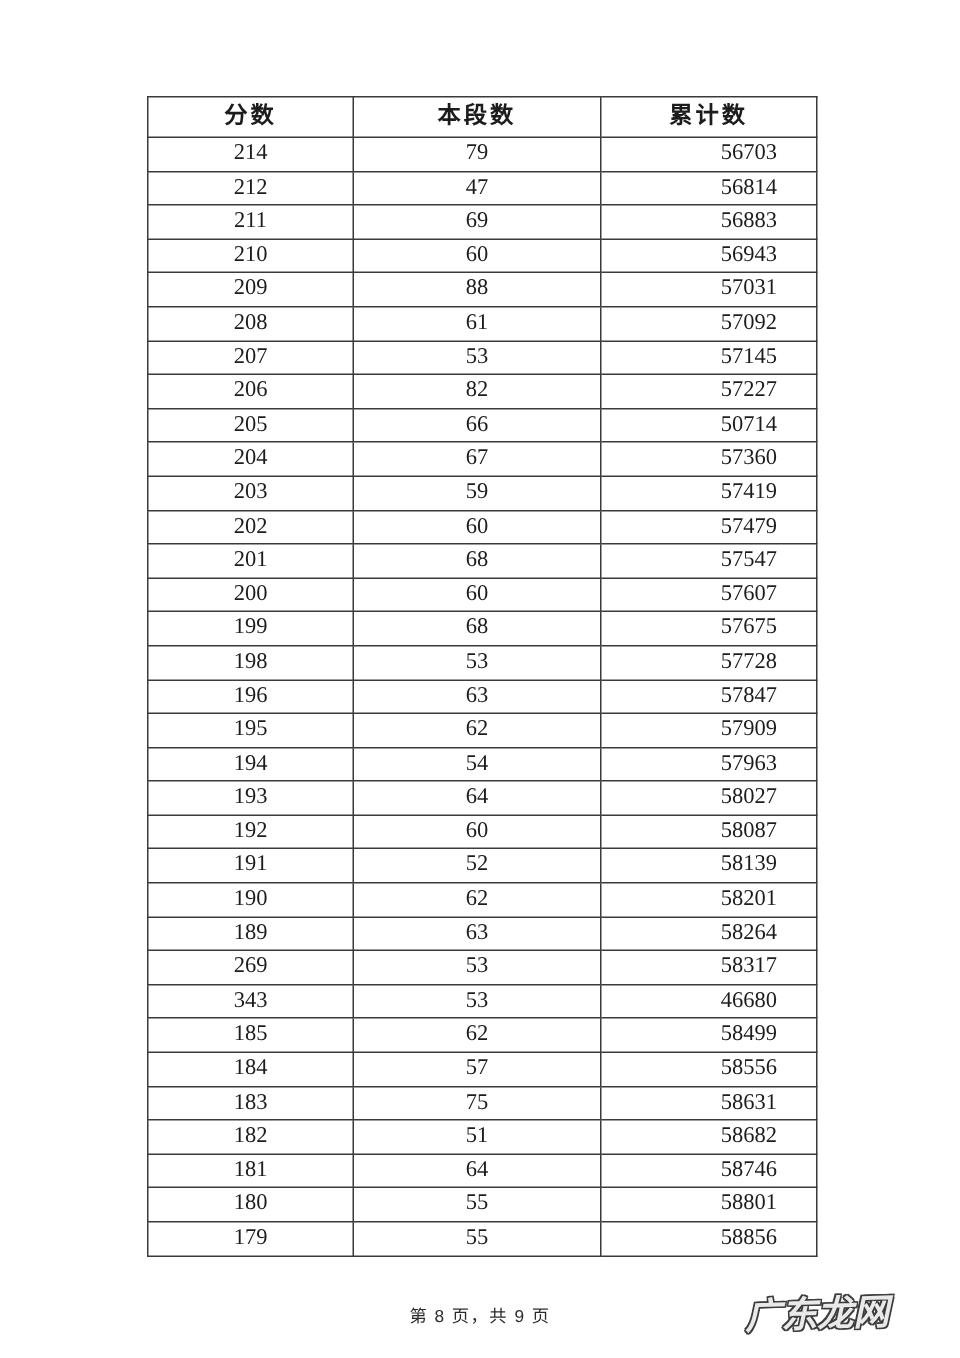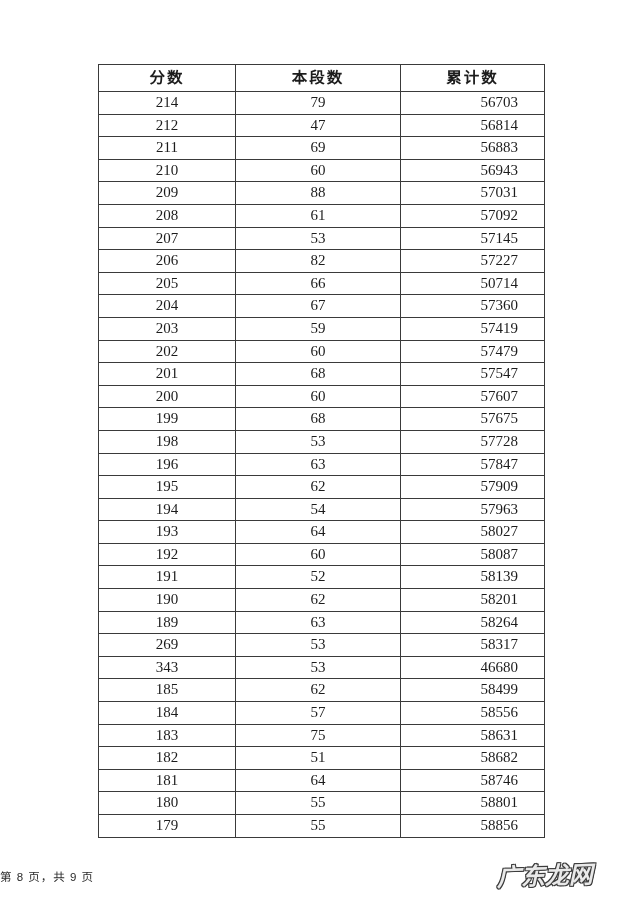--- a/index.html
+++ b/index.html
@@ -77,20 +77,21 @@
   table.score-table td.col-segment {
     text-align: center;
   }
 
   
   #page-footer {
     position: absolute;
     left: 0;
     top: 868px;
     width: 640px;
+    text-align: center;
     font-size: 11.5px;
     font-family: "Liberation Sans", "DejaVu Sans", sans-serif;
     color: #2b2b2b;
     letter-spacing: 1px;
   }
 
   
   #watermark {
     position: absolute;
     left: 496px;

